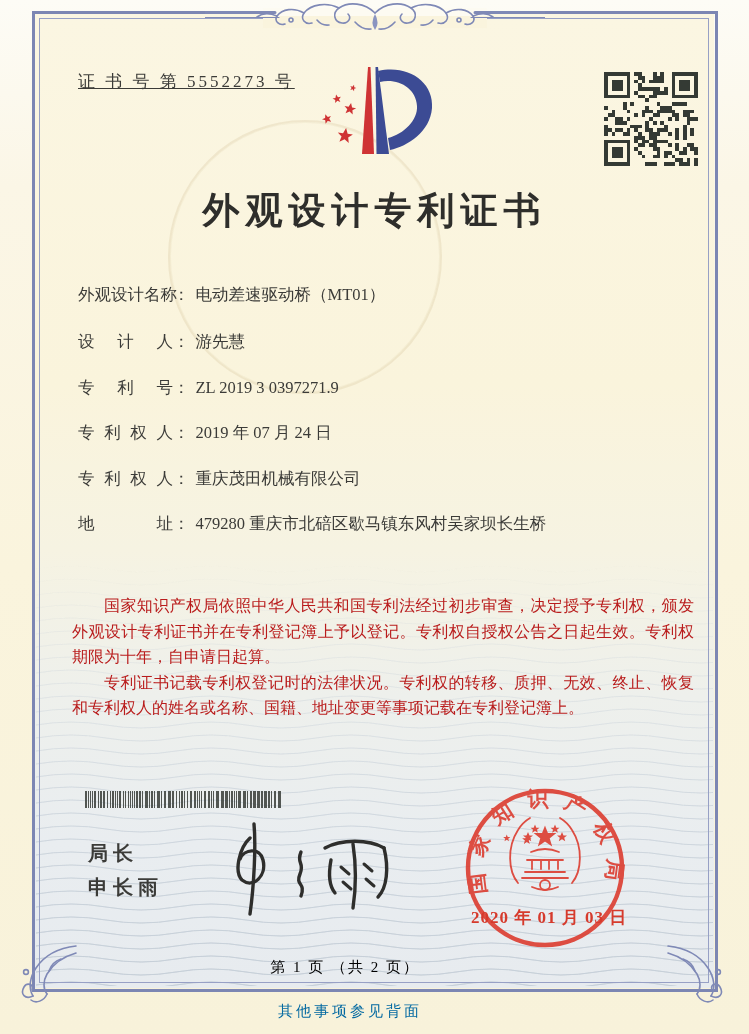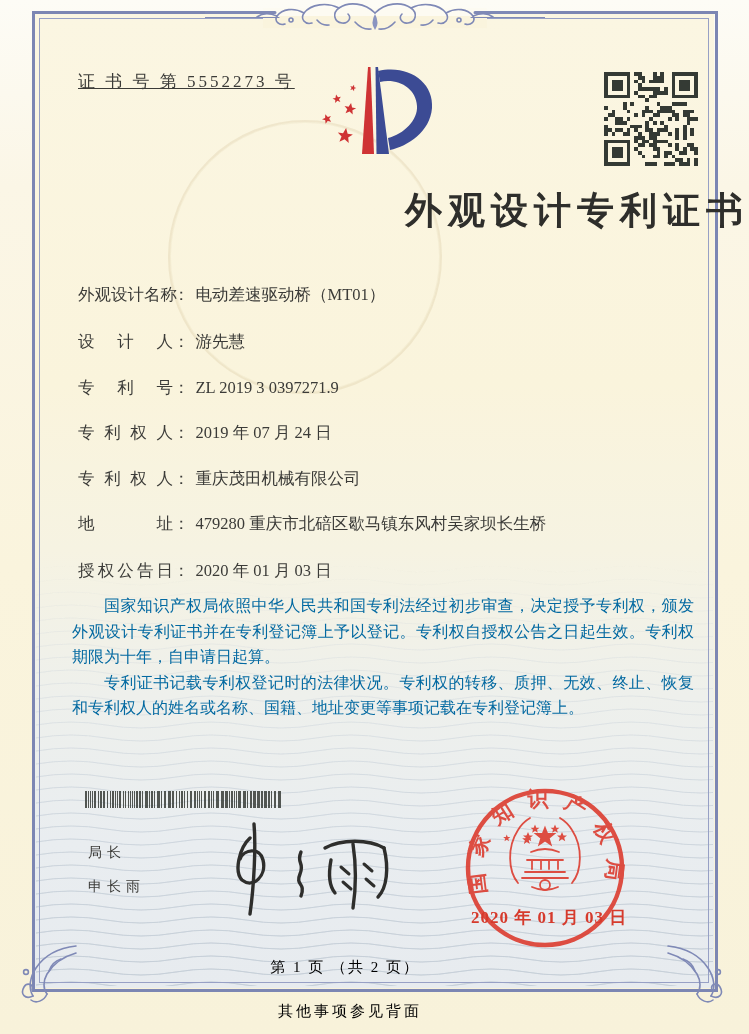--- a/index.html
+++ b/index.html
@@ -10,34 +10,34 @@
   }
   .inner-bg{
     position:absolute;left:35px;top:14px;width:679px;height:974px;
     background:linear-gradient(180deg,#fbf6e2 0%,#faf4dc 38%,#f6f3e2 55%,#eef0ec 70%,#e9edf0 85%,#e7ebef 100%);
   }
   .frame-outer{position:absolute;left:32px;top:11px;width:680px;height:975px;border:3px solid #7c86b3;}
   .frame-inner{position:absolute;left:39px;top:18px;width:668px;height:963px;border:1px solid #97a0c5;}
   .watermark-ring{position:absolute;left:168px;top:120px;width:270px;height:270px;border-radius:50%;
     border:2px solid rgba(206,186,142,.25);box-shadow:inset 0 0 0 1px rgba(206,186,142,.12);}
   .cert-no{position:absolute;left:78px;top:70px;font-size:17px;color:#3b3b38;letter-spacing:3px;text-decoration:underline;}
-  .title{position:absolute;left:0;top:186px;width:749px;text-align:right;
+  .title{position:absolute;left:0;top:186px;width:749px;text-align:center;
     font-size:37px;font-weight:bold;color:#2e2e2b;letter-spacing:6px;}
   .fieldrow{position:absolute;left:78px;font-size:16.5px;color:#3b3b38;white-space:nowrap;}
   .lab{display:inline-block;width:95px;text-align:justify;text-align-last:justify;vertical-align:top;}
   .val{margin-left:6px;}
   .row-right{position:absolute;left:374px;top:0;}
   .paras{position:absolute;left:72px;top:593px;width:622px;font-size:16px;line-height:25.5px;
-    color:#0369a1;text-align:justify;}
+    color:#b91c1c;text-align:justify;}
   .paras p{margin:0;text-indent:2em;}
-  .signer{position:absolute;left:88px;top:836px;font-size:14px;color:#3b3b38;letter-spacing:5px;line-height:34px;}
+  .signer{position:absolute;left:88px;top:836px;font-size:20px;color:#3b3b38;letter-spacing:5px;line-height:34px;font-weight:bold;}
   .seal-date{position:absolute;left:471px;top:906px;font-size:17px;font-weight:600;color:#d63a2c;
     letter-spacing:1px;white-space:nowrap;}
   .page-num{position:absolute;left:0;top:958px;width:690px;text-align:center;font-size:15px;color:#000000;letter-spacing:2px;}
-  .back-note{position:absolute;left:0;top:1002px;width:700px;text-align:center;font-size:15px;color:#000000;letter-spacing:3px;}
+  .back-note{position:absolute;left:0;top:1002px;width:700px;text-align:center;font-size:15px;color:#0369a1;letter-spacing:3px;}
   svg{display:block;}
   .abs{position:absolute;}
 </style>
 </head>
 <body>
 
 <div class="inner-bg"></div>
 
 <svg class="abs" style="left:36px;top:560px" width="677" height="426">
   <defs>
@@ -325,23 +325,20 @@
 <div class="fieldrow" style="top:422px">
   <span class="lab">专利权人</span><span>：</span><span class="val">2019 年 07 月 24 日</span>
 </div>
 <div class="fieldrow" style="top:468px">
   <span class="lab">专利权人</span><span>：</span><span class="val">重庆茂田机械有限公司</span>
 </div>
 <div class="fieldrow" style="top:513px">
   <span class="lab">地址</span><span>：</span><span class="val">479280 重庆市北碚区歇马镇东风村吴家坝长生桥</span>
 </div>
 <div class="fieldrow" style="top:560px;width:620px">
-  <span>
-    <span class="lab">授权公告日</span><span>：</span><span class="val">2020 年 01 月 03 日</span>
-  </span>
 </div>
 
 <div class="paras">
   <p>国家知识产权局依照中华人民共和国专利法经过初步审查，决定授予专利权，颁发外观设计专利证书并在专利登记簿上予以登记。专利权自授权公告之日起生效。专利权期限为十年，自申请日起算。</p>
   <p>专利证书记载专利权登记时的法律状况。专利权的转移、质押、无效、终止、恢复和专利权人的姓名或名称、国籍、地址变更等事项记载在专利登记簿上。</p>
 </div>
 
 <svg class="abs" style="left:85px;top:791px" width="200" height="17" id="barcode" shape-rendering="crispEdges">
     <rect x="0" y="0" width="2" height="17" fill="#3c413c" opacity="0.88"></rect>
     <rect x="3" y="0" width="1" height="17" fill="#3c413c" opacity="0.88"></rect>

